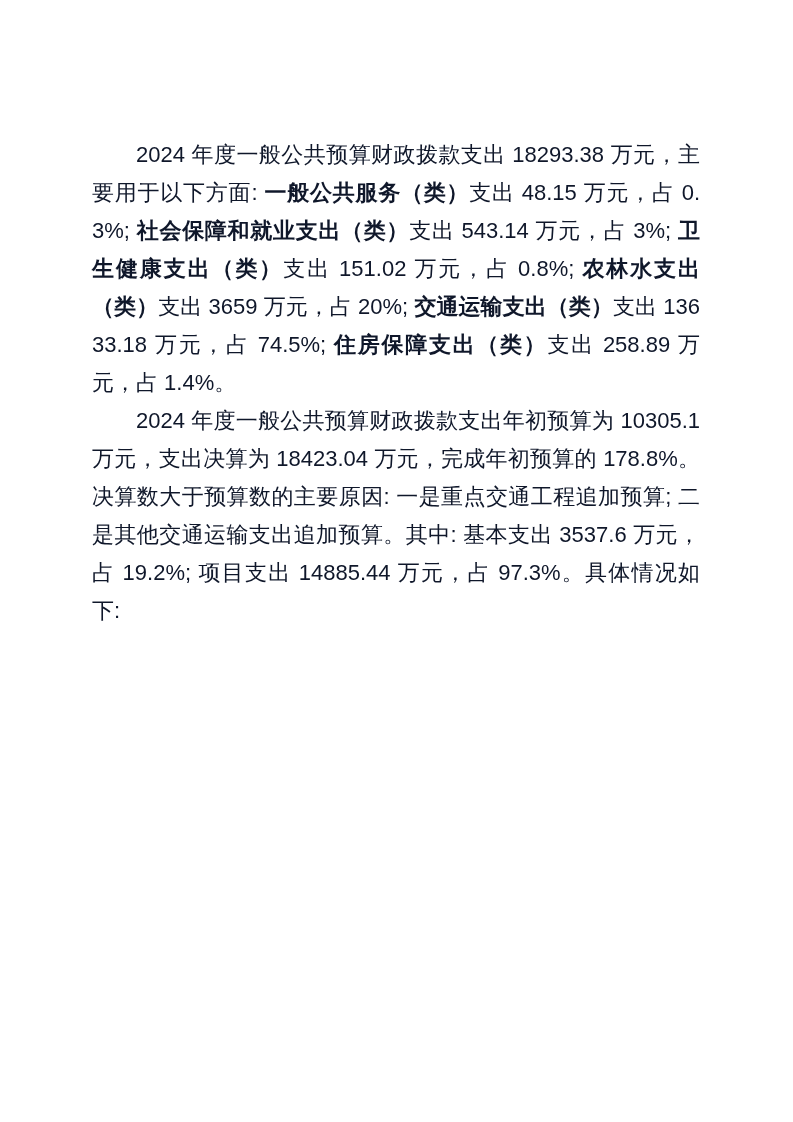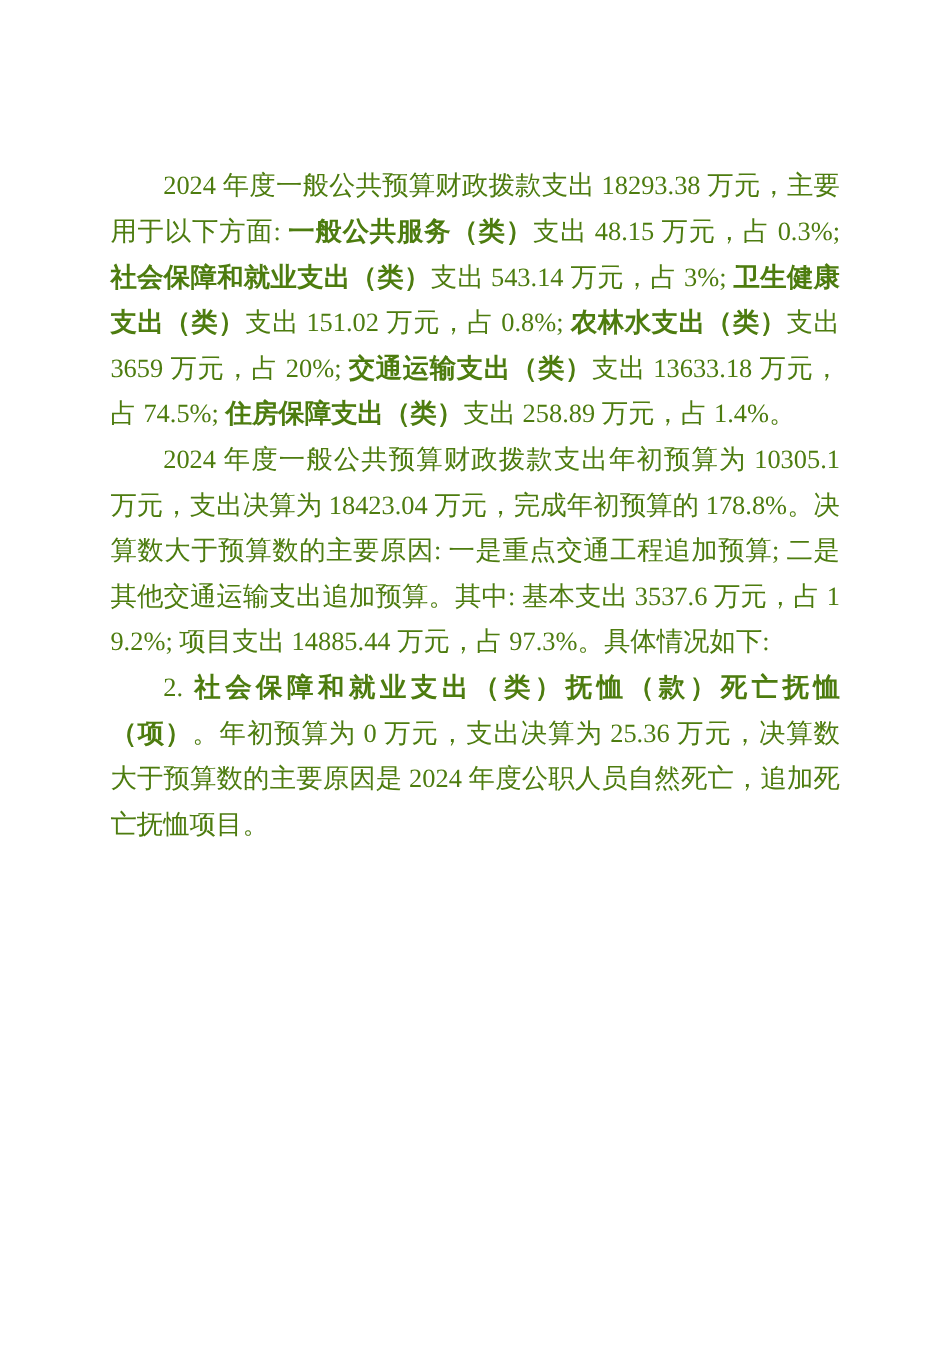--- a/index.html
+++ b/index.html
@@ -6,22 +6,22 @@
     margin: 0;
     padding: 0;
     background: #ffffff;
   }
   .page {
     position: relative;
     width: 793px;
     height: 806px;
     background: #ffffff;
     overflow: hidden;
-    font-family: Liberation Serif, serif;
-    color: #4d7c0f;
+    font-family: Liberation Sans, sans-serif;
+    color: #0f172a;
   }
   .content {
     position: absolute;
     left: 92px;
     top: 136px;
     width: 608px;
   }
   .para {
     margin: 0;
     font-size: 22px;
@@ -48,19 +48,18 @@
 
 <div class="page">
   <div class="content">
 
     <p class="para"><span>2024 年度一般公共预算财政拨款支出 18293.38 万元，主要用于以下方面: </span><span class="b">一般公共服务（类）</span><span>支出 48.15 万元，占 0.3%; </span><span class="b">社会保障和就业支出（类）</span><span>支出 543.14 万元，占 3%; </span><span class="b">卫生健康支出（类）</span><span>支出 151.02 万元，占 0.8%; </span><span class="b">农林水支出（类）</span><span>支出 3659 万元，占 20%; </span><span class="b">交通运输支出（类）</span><span>支出 13633.18 万元，占 74.5%; </span><span class="b">住房保障支出（类）</span><span>支出 258.89 万元，占 1.4%。</span></p>
 
 
     <p class="para"><span>2024 年度一般公共预算财政拨款支出年初预算为 10305.1 万元，支出决算为 18423.04 万元，完成年初预算的 178.8%。决算数大于预算数的主要原因: 一是重点交通工程追加预算; 二是其他交通运输支出追加预算。其中: 基本支出 3537.6 万元，占 19.2%; 项目支出 14885.44 万元，占 97.3%。具体情况如下:</span></p>
 
 
-    <p class="para"><span>2. </span><span class="b">社会保障和就业支出（类）抚恤（款）死亡抚恤（项）</span><span>。年初预算为 0 万元，支出决算为 25.36 万元，决算数大于预算数的主要原因是 2024 年度公职人员自然死亡，追加死亡抚恤项目。</span></p>
 
 
   </div>
 
   <div class="pageno">-16-</div>
 </div>
 
 </body></html>

